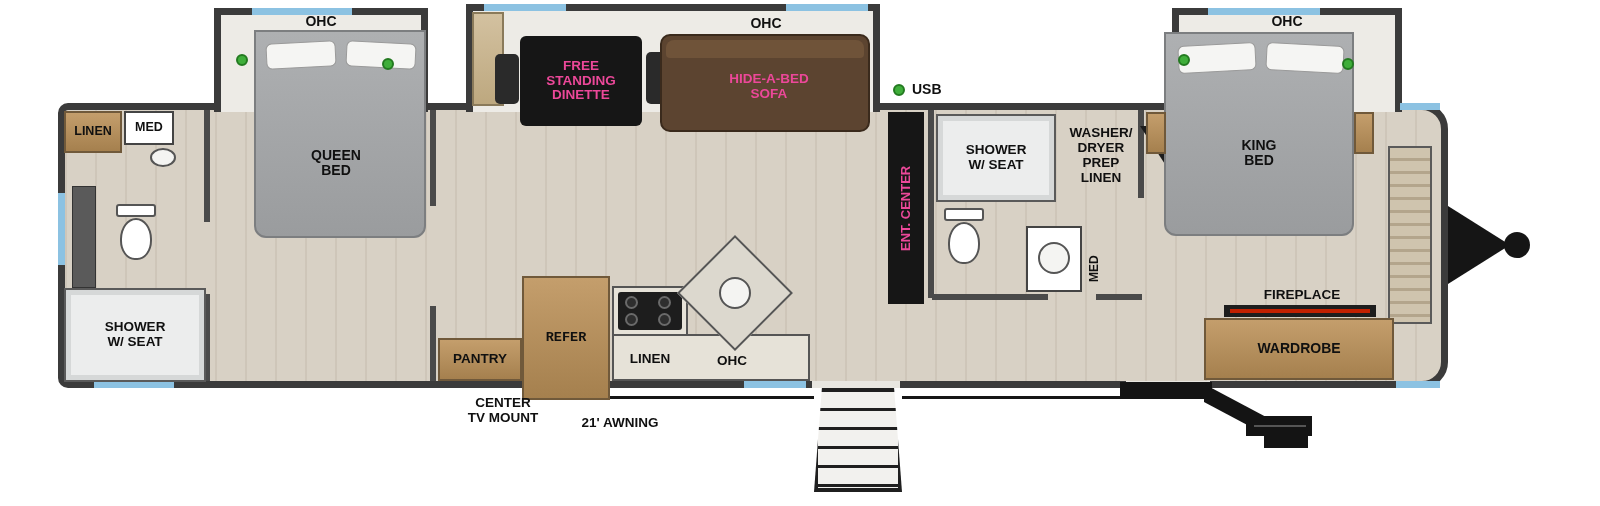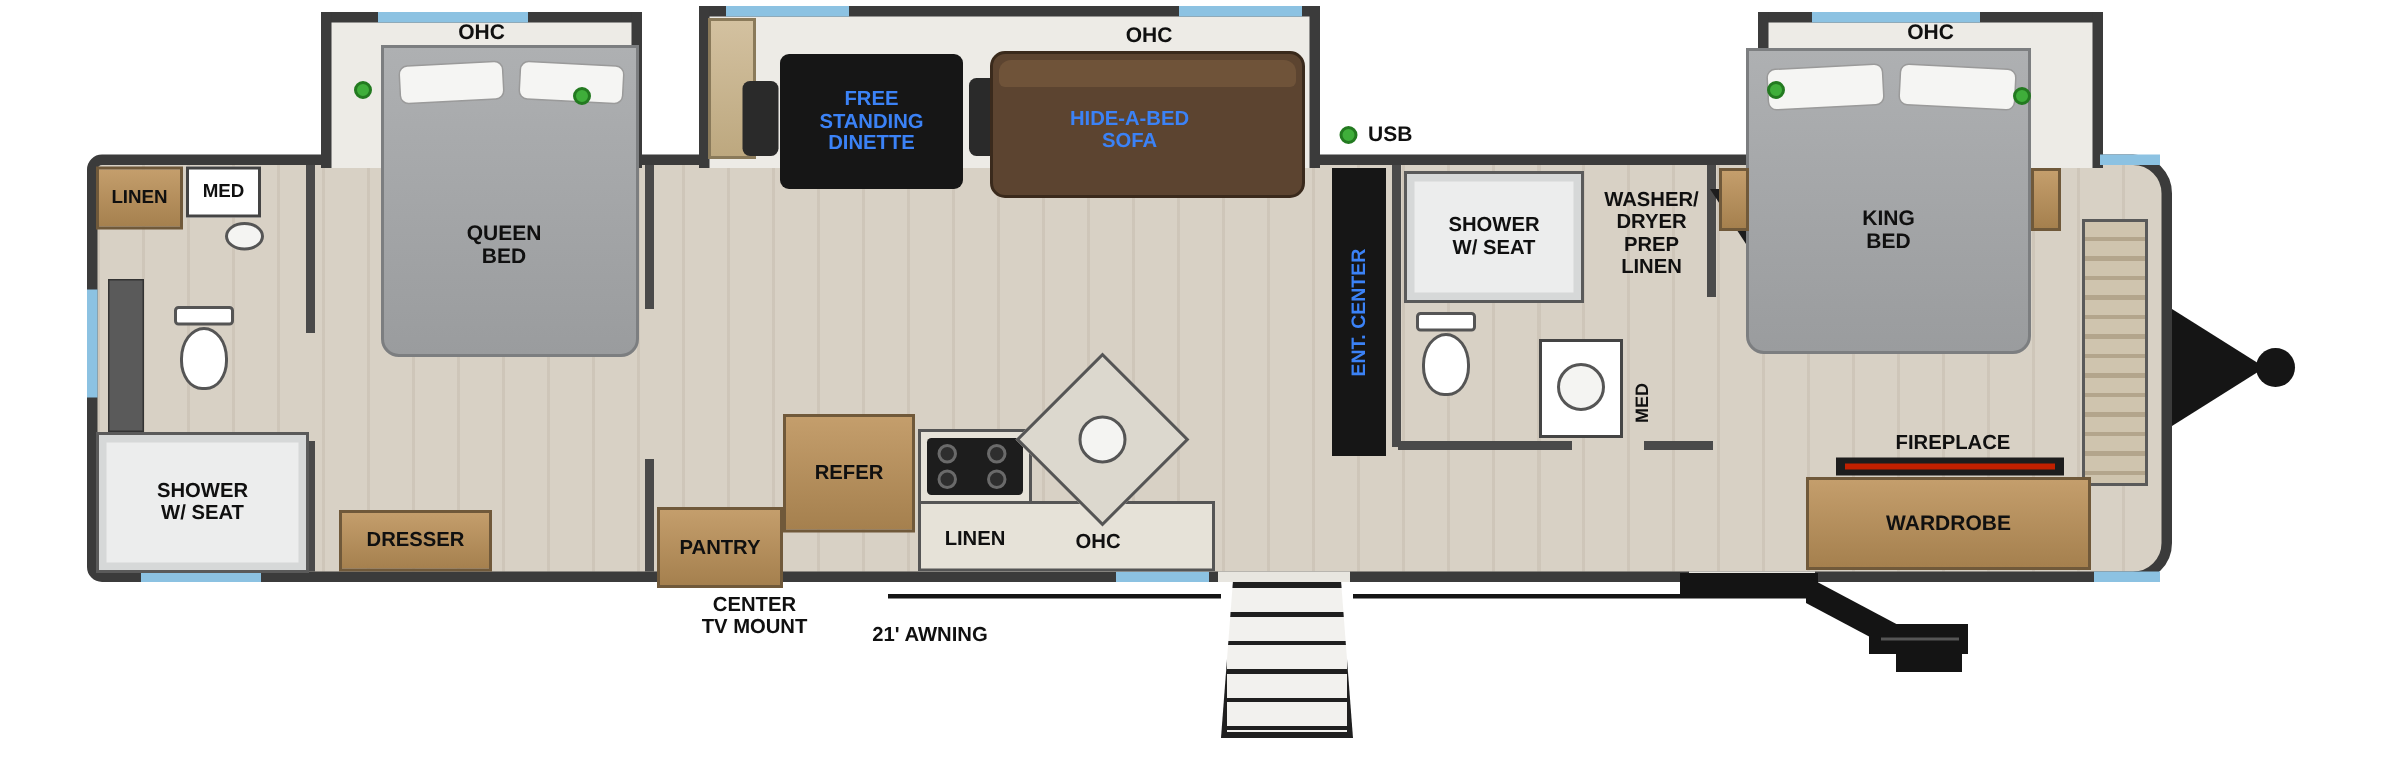--- a/index.html
+++ b/index.html
@@ -47,21 +47,21 @@
   .jack  { background:#151515; border-radius:50%; z-index:2; }
   .dot { width:12px; height:12px; border-radius:50%; background:#3fae3a; border:2px solid #237a20; z-index:9; }
   .fp { background:#1d1d1d; z-index:6; }
   .fp .flame { position:absolute; left:6px; right:6px; top:4px; height:4px; background:#c22000; }
   .corner-cab { background:#1d1d1d; clip-path:polygon(100% 0, 100% 100%, 0 0); z-index:5; }
 
   
   .lbl { position:absolute; font-weight:bold; color:#101010; text-align:center;
          white-space:pre-line; line-height:1.1; font-size:13.5px; z-index:8; }
   .lbl.big { font-size:14px; }
-  .lbl.white { color:#3b82f6; }
+  .lbl.white { color:#ec4899; }
   .lbl.flexc { display:flex; align-items:center; justify-content:center; }
   .vtext { writing-mode:vertical-rl; transform:rotate(180deg); }
 </style>
 </head>
 <body>
 
 <div class="plan">
 
   <div class="abs shell" style="left:58px;top:103px;width:1390px;height:285px;"></div>
 
@@ -103,43 +103,42 @@
 
   <div class="lbl big" style="left:266px;top:14px;width:110px;">OHC</div>
   <div class="abs bed furn" style="left:254px;top:30px;width:172px;height:208px;">
     <div class="pillow" style="left:10px;top:10px;width:70px;height:26px;transform:rotate(-3deg);"></div>
     <div class="pillow" style="left:90px;top:10px;width:70px;height:26px;transform:rotate(3deg);"></div>
   </div>
   <div class="lbl big" style="left:254px;top:148px;width:164px;">QUEEN
 BED</div>
   <div class="abs dot" style="left:236px;top:54px;"></div>
   <div class="abs dot" style="left:382px;top:58px;"></div>
-  <div class="abs wood furn lbl flexc" style="left:226px;top:340px;width:102px;height:41px;">DRESSER</div>
 
   <div class="abs woodlight furn" style="left:472px;top:12px;width:32px;height:94px;"></div>
   <div class="abs chair" style="left:495px;top:54px;width:24px;height:50px;"></div>
   <div class="abs chair" style="left:646px;top:52px;width:24px;height:52px;"></div>
   <div class="abs darkunit furn" style="left:520px;top:36px;width:122px;height:90px;border-radius:6px;"></div>
   <div class="lbl white flexc" style="left:520px;top:36px;width:122px;height:90px;">FREE
 STANDING
 DINETTE</div>
   <div class="abs sofa furn" style="left:660px;top:34px;width:210px;height:98px;">
     <div class="back"></div>
   </div>
-  <div class="lbl white flexc" style="left:648px;top:52px;width:210px;height:70px;">HIDE-A-BED
+  <div class="lbl white flexc" style="left:664px;top:52px;width:210px;height:70px;">HIDE-A-BED
 SOFA</div>
   <div class="lbl big" style="left:726px;top:16px;width:80px;">OHC</div>
 
   <div class="abs dot" style="left:893px;top:84px;"></div>
   <div class="lbl big" style="left:912px;top:82px;width:46px;text-align:left;">USB</div>
 
   <div class="abs darkunit furn lbl white flexc vtext" style="left:888px;top:112px;width:36px;height:192px;font-size:13px;">ENT. CENTER</div>
 
-  <div class="abs wood furn lbl flexc" style="left:438px;top:338px;width:84px;height:54px;">PANTRY</div>
-  <div class="abs wood furn lbl flexc" style="left:522px;top:276px;width:88px;height:79px;">REFER</div>
+  <div class="abs wood furn lbl flexc" style="left:438px;top:338px;width:84px;height:43px;">PANTRY</div>
+  <div class="abs wood furn lbl flexc" style="left:522px;top:276px;width:88px;height:124px;font-family:Liberation Mono, monospace;">REFER</div>
   <div class="abs counter furn" style="left:612px;top:334px;width:198px;height:47px;"></div>
   <div class="abs counter furn" style="left:612px;top:286px;width:76px;height:50px;">
     <div class="stove" style="left:4px;top:4px;width:64px;height:38px;">
       <div class="burner" style="left:7px;top:4px;"></div>
       <div class="burner" style="left:40px;top:4px;"></div>
       <div class="burner" style="left:7px;top:21px;"></div>
       <div class="burner" style="left:40px;top:21px;"></div>
     </div>
   </div>
   <div class="abs island furn" style="left:694px;top:252px;width:82px;height:82px;">

